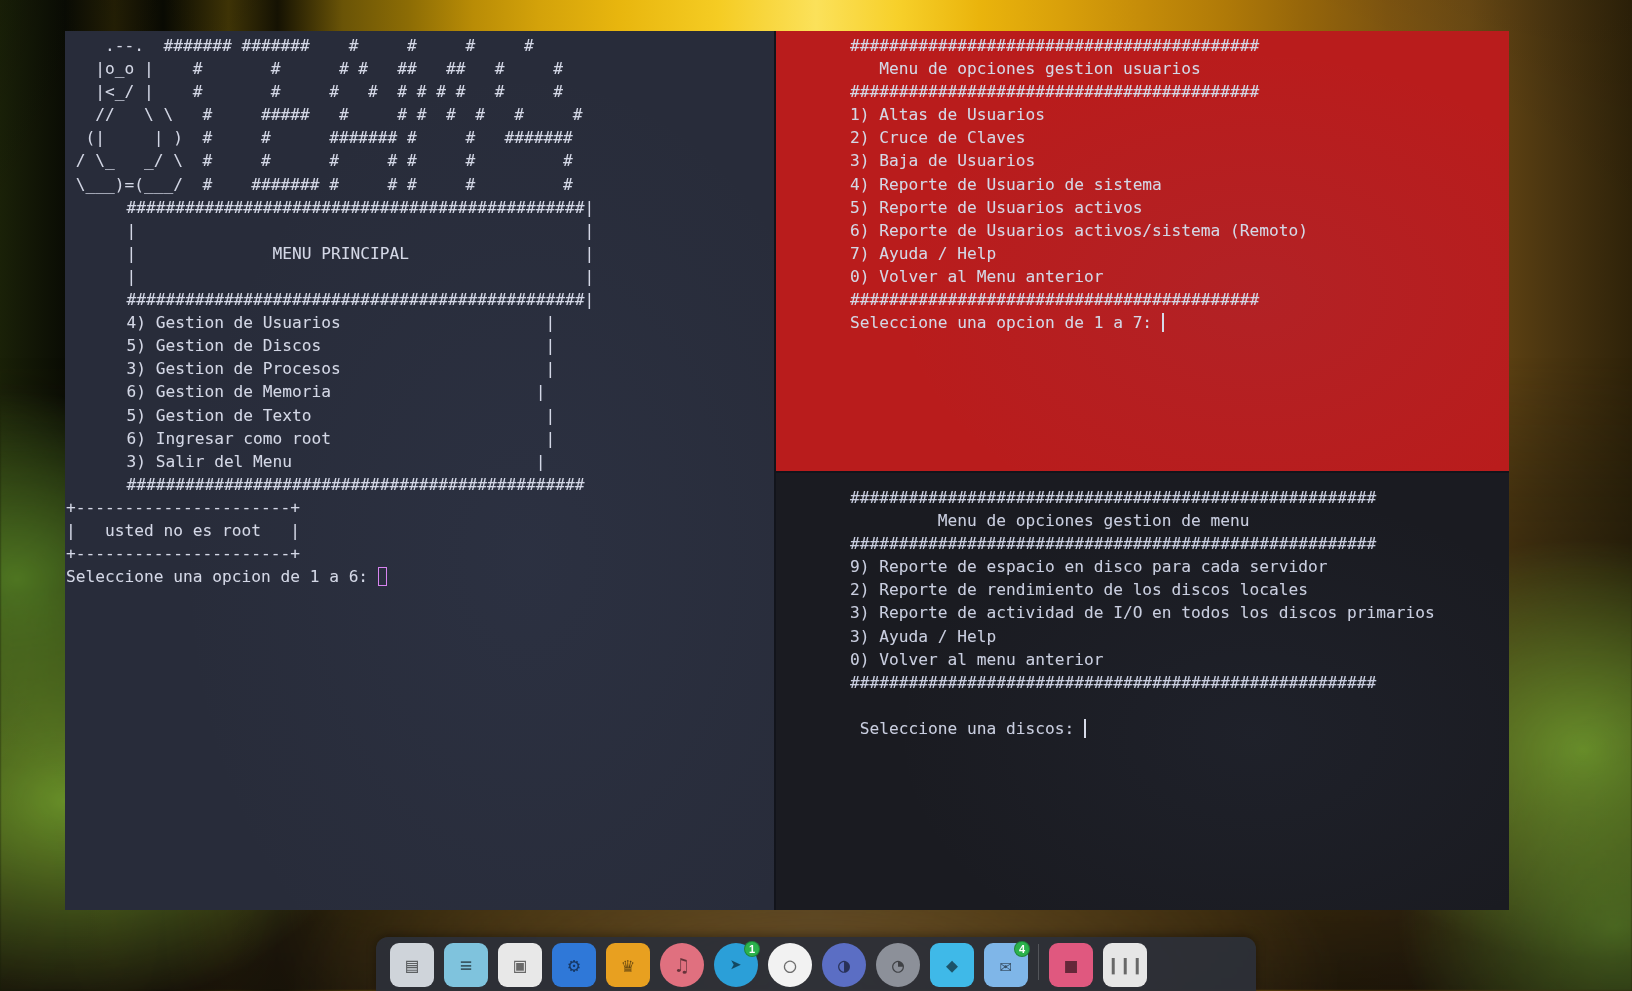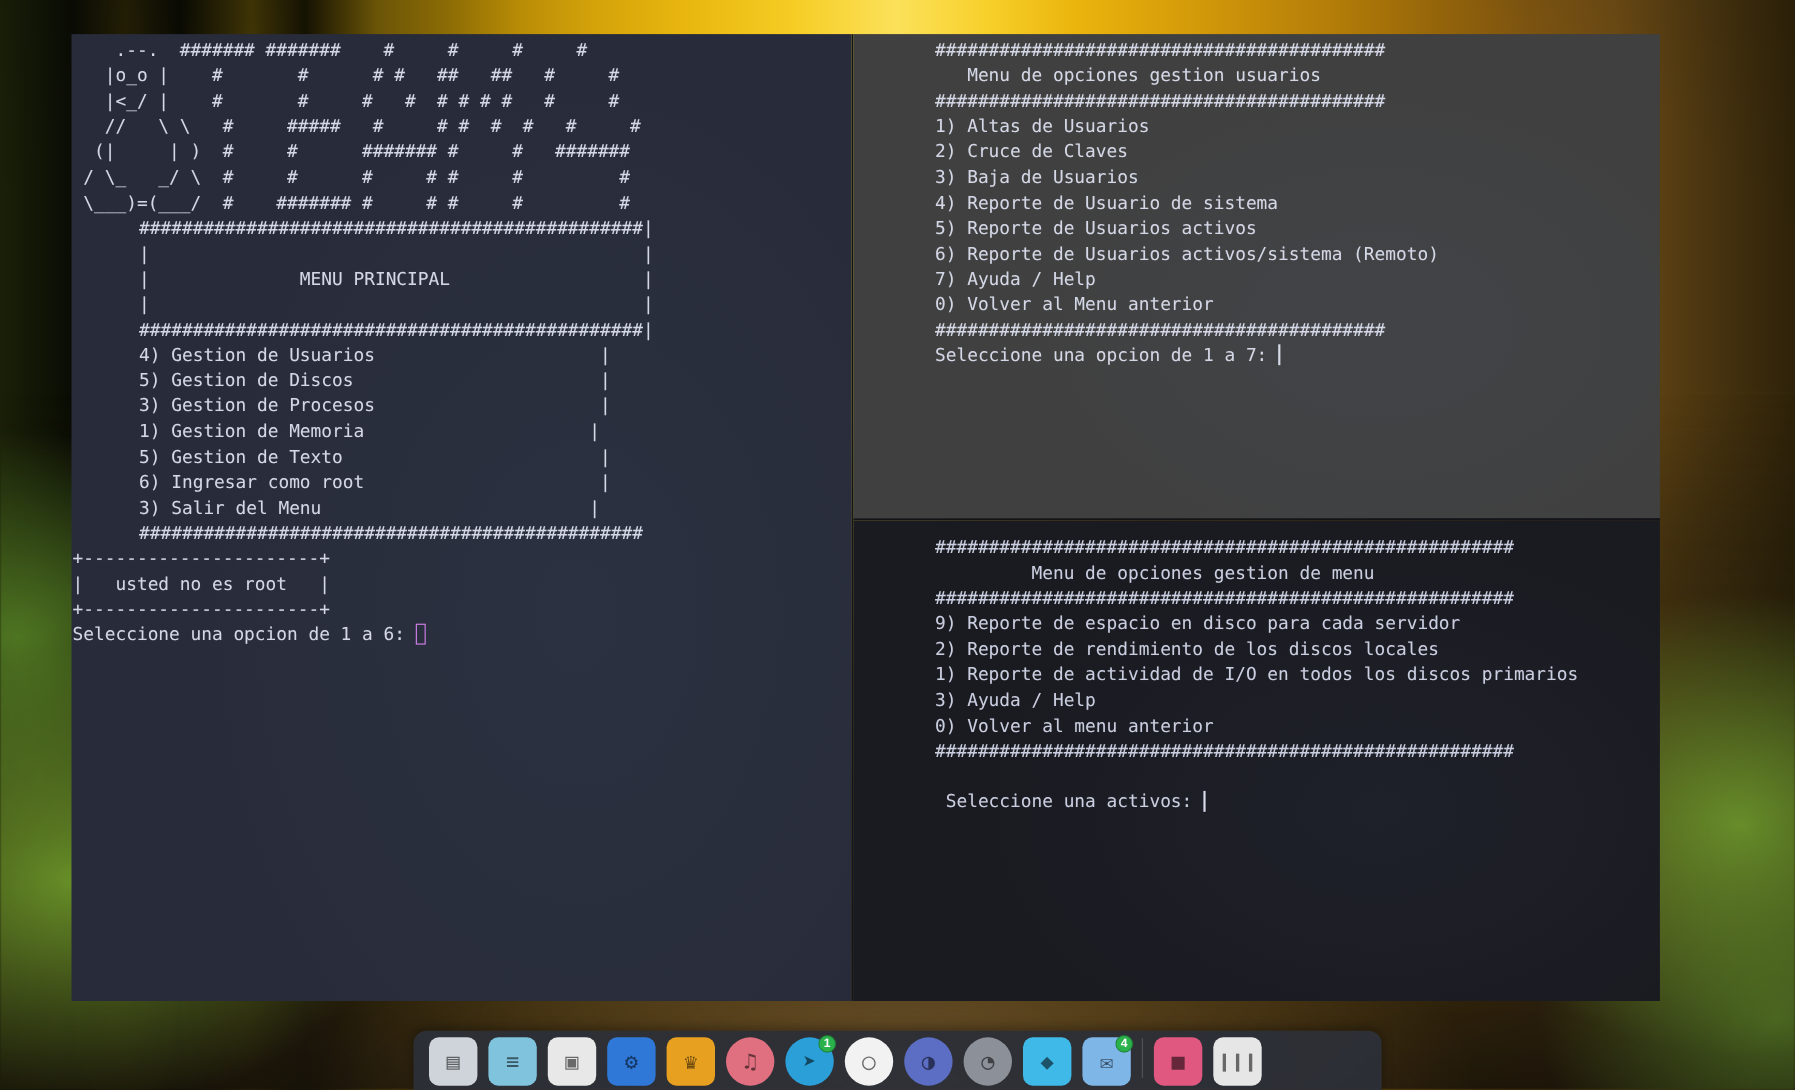--- a/index.html
+++ b/index.html
@@ -73,21 +73,21 @@
     grid-column: 1 / 2; grid-row: 1 / 4;
     background: #282c3a;
   }
   #pane-left .pane-inner { left: 1px; top: 3px; }
 
   .vsplit { background: #12141b; grid-column: 2 / 3; grid-row: 1 / 4; }
   .hsplit { background: #12141b; grid-column: 3 / 4; grid-row: 2 / 3; }
 
   #pane-topright {
     grid-column: 3 / 4; grid-row: 1 / 2;
-    background: #404040;
+    background: #b91c1c;
   }
   #pane-topright .pane-inner { left: 74px; top: 3px; }
 
   #pane-bottomright {
     grid-column: 3 / 4; grid-row: 3 / 4;
     background: #1a1b21;
   }
   #pane-bottomright .pane-inner { left: 74px; top: 13px; color: #c9cee0; }
 
   
@@ -166,21 +166,21 @@
 <span> / \_   _/ \  #     #      #     # #     #         #</span>
 <span> \___)=(___/  #    ####### #     # #     #         #</span>
 <span style="padding-left:6.2ch">###############################################|</span>
 <span style="padding-left:6.2ch">|                                              |</span>
 <span style="padding-left:6.2ch">|              MENU PRINCIPAL                  |</span>
 <span style="padding-left:6.2ch">|                                              |</span>
 <span style="padding-left:6.2ch">###############################################|</span>
 <span style="padding-left:6.2ch"><span>4) Gestion de Usuarios</span><span style="padding-left:21ch">|</span></span>
 <span style="padding-left:6.2ch"><span>5) Gestion de Discos</span><span style="padding-left:23ch">|</span></span>
 <span style="padding-left:6.2ch"><span>3) Gestion de Procesos</span><span style="padding-left:21ch">|</span></span>
-<span style="padding-left:6.2ch"><span>1) Gestion de Memoria</span><span style="padding-left:21ch">|</span></span>
+<span style="padding-left:6.2ch"><span>6) Gestion de Memoria</span><span style="padding-left:21ch">|</span></span>
 <span style="padding-left:6.2ch"><span>5) Gestion de Texto</span><span style="padding-left:24ch">|</span></span>
 <span style="padding-left:6.2ch"><span>6) Ingresar como root</span><span style="padding-left:22ch">|</span></span>
 <span style="padding-left:6.2ch"><span>3) Salir del Menu</span><span style="padding-left:25ch">|</span></span>
 <span style="padding-left:6.2ch">###############################################</span>
 <span>+----------------------+</span>
 <span>|   usted no es root   |</span>
 <span>+----------------------+</span>
 <span><span>Seleccione una opcion de 1 a 6: </span><span class="cursor-block"></span></span></div>
   </div>
 
@@ -204,26 +204,26 @@
 <span><span>Seleccione una opcion de 1 a 7: </span><span class="cursor-bar"></span></span></div>
   </div>
 
   <div class="pane" id="pane-bottomright">
     <div class="pane-glow"></div>
     <div class="pane-inner"><span>######################################################</span>
 <span>         Menu de opciones gestion de menu</span>
 <span>######################################################</span>
 <span>9) Reporte de espacio en disco para cada servidor</span>
 <span>2) Reporte de rendimiento de los discos locales</span>
-<span>1) Reporte de actividad de I/O en todos los discos primarios</span>
+<span>3) Reporte de actividad de I/O en todos los discos primarios</span>
 <span>3) Ayuda / Help</span>
 <span>0) Volver al menu anterior</span>
 <span>######################################################</span>
 <span> </span>
-<span><span> Seleccione una activos: </span><span class="cursor-bar"></span></span></div>
+<span><span> Seleccione una discos: </span><span class="cursor-bar"></span></span></div>
   </div>
 
 </div>
 
 <div id="dock">
     <div class="dock-icon" style="background: rgb(207, 212, 218);">
       <span style="color: rgba(0, 0, 0, 0.55); font-size: 20px;">▤</span>
     </div>
     <div class="dock-icon" style="background: rgb(127, 195, 221);">
       <span style="color: rgba(0, 0, 0, 0.55); font-size: 20px;">≡</span>

